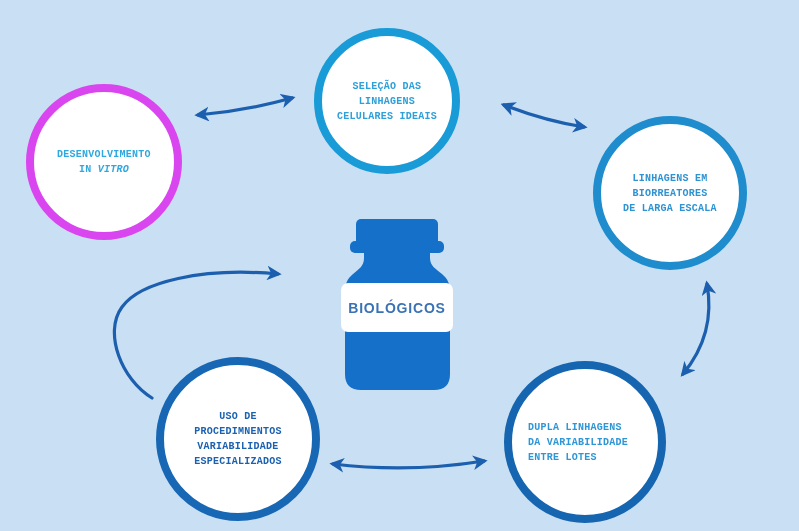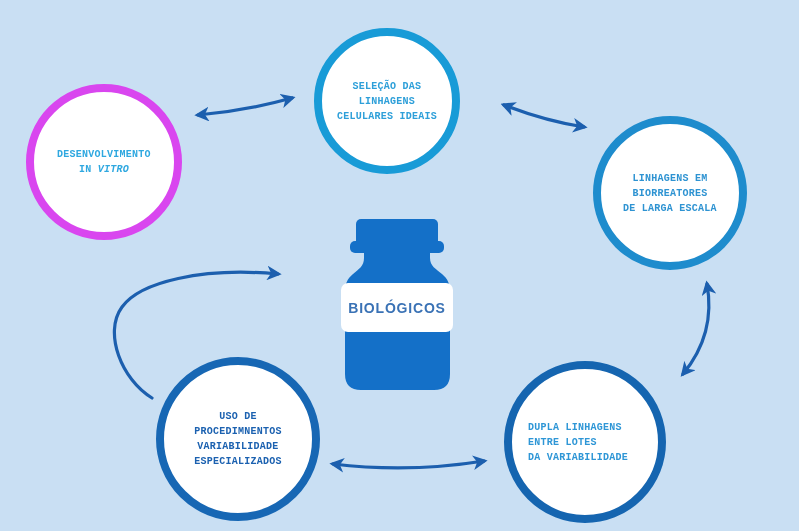--- a/index.html
+++ b/index.html
@@ -72,22 +72,22 @@
     <div class="txt">
       <div>LINHAGENS EM</div>
       <div>BIORREATORES</div>
       <div>DE LARGA ESCALA</div>
     </div>
   </div>
 
   <div class="circle c-bright">
     <div class="txt">
       <div>DUPLA LINHAGENS</div>
+      <div>DA VARIABILIDADE</div>
       <div>ENTRE LOTES</div>
-      <div>DA VARIABILIDADE</div>
     </div>
   </div>
 
   <div class="circle c-bleft">
     <div class="txt">
       <div>USO DE</div>
       <div>PROCEDIMNENTOS</div>
       <div>VARIABILIDADE</div>
       <div>ESPECIALIZADOS</div>
     </div>

